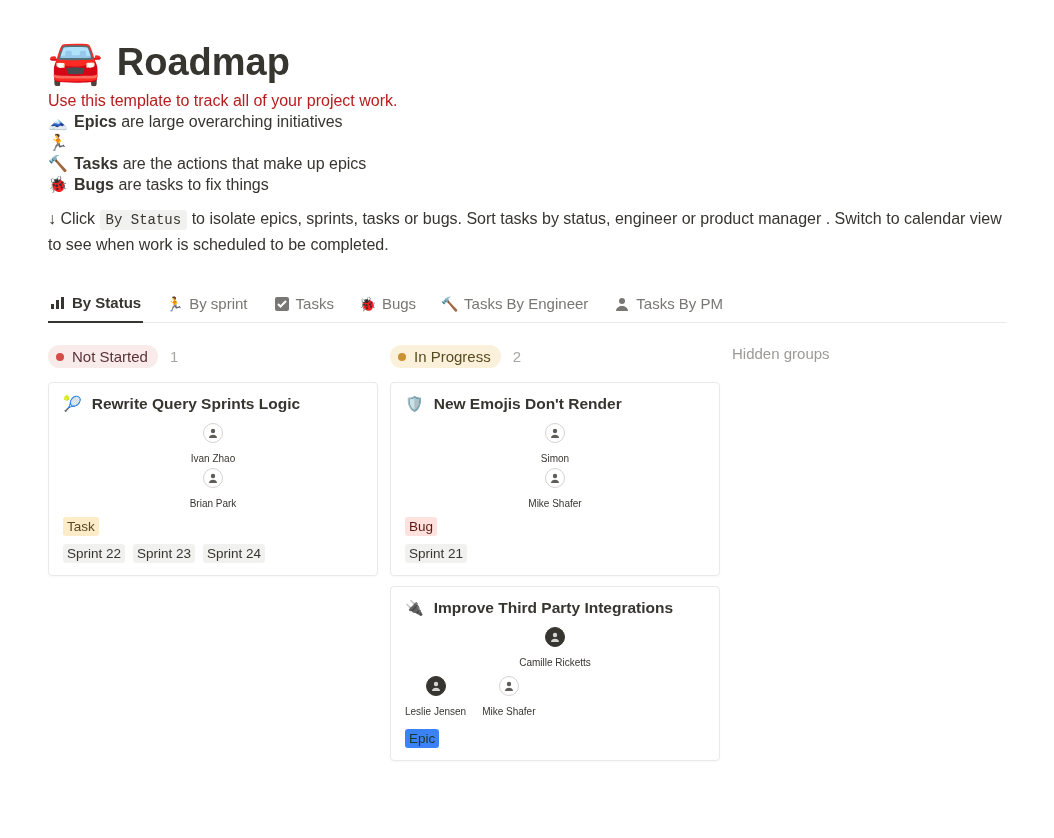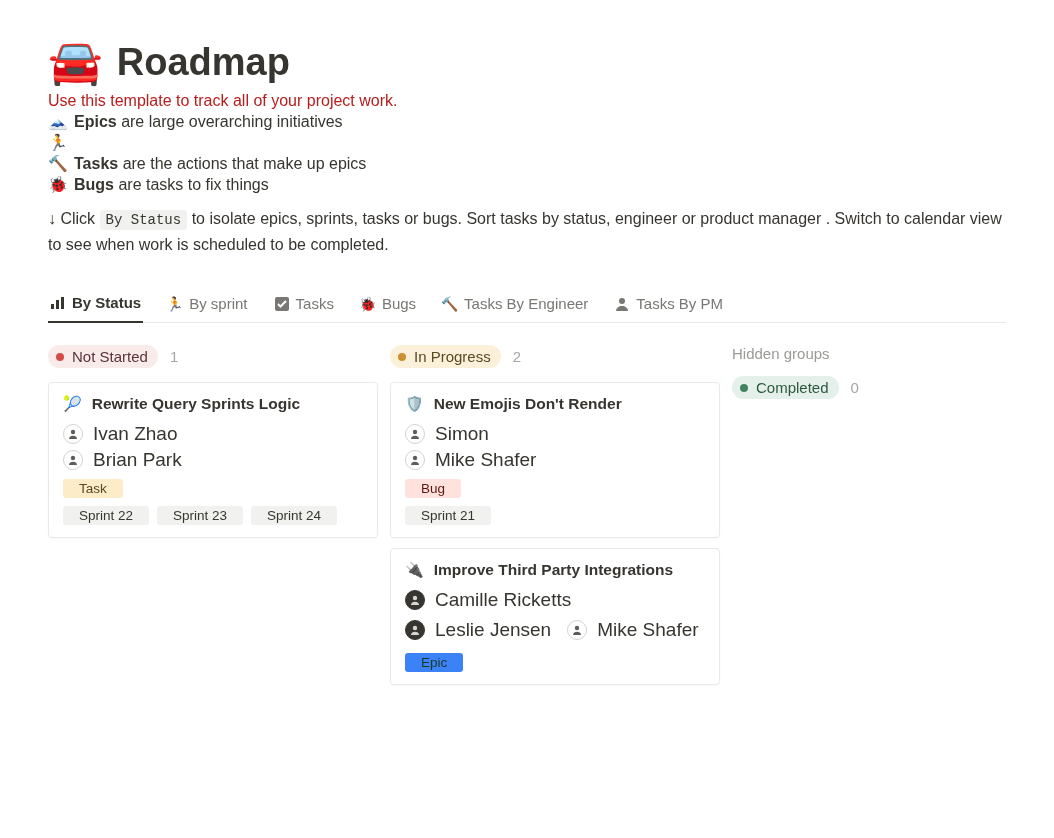--- a/index.html
+++ b/index.html
@@ -71,32 +71,32 @@
   .card {
     border:1px solid #e9e9e7;
     border-radius:4px;
     padding:12px 14px 12px;
     margin-bottom:10px;
     background:#fff;
     box-shadow: 0 1px 2px rgba(15,15,15,0.03);
   }
   .card-title { display:flex; align-items:center; gap:10px; font-weight:600; font-size:15.5px; margin-bottom:10px;}
   .card-title .emoji { font-size:15px; }
-  .person { display:flex; align-items:center; gap:10px; font-size:19px; color:#37352f; margin:4px 0;}
+  .person { display:flex; align-items:center; gap:10px; font-size:10px; color:#37352f; margin:4px 0;flex-direction:column;}
   .avatar {
     width:20px; height:20px; border-radius:50%; background:#fff;
     border:1px solid #d3d3d1;
     display:inline-flex; align-items:center; justify-content:center;
     font-size:12px;
   }
   .avatar.dark { background:#37352f; border-color:#37352f; color:#fff;}
   .people-row { display:flex; gap:16px; flex-wrap:wrap; }
   .tag-row { display:flex; gap:8px; flex-wrap:wrap; margin-top:8px;}
   .tag {
-    border-radius:3px; padding:2px 16px; font-size:13.5px;
+    border-radius:3px; padding:2px 4px; font-size:13.5px;
   }
   .tag-task { background:#fdecc8; color:#584a21;}
   .tag-bug  { background:#ffe2dd; color:#5d1715;}
   .tag-epic { background:#3b82f6; color:#1c3829;}
   .tag-sprint{ background:#f1f1ef; color:#37352f;}
 </style>
 </head>
 <body>
 
 <div class="header-row">
@@ -290,21 +290,14 @@
             <span>Mike Shafer</span>
           </div>
         </div>
         <div class="tag-row">
           <span class="tag tag-epic">Epic</span>
         </div>
       </div>
     </div>
     <div class="column" style="width: 240px;">
       <div class="hidden-label">Hidden groups</div>
-      <div class="col-header">
-        <span class="status-pill pill-completed">
-          <span class="dot"></span>
-          <span>Completed</span>
-        </span>
-        <span class="count">0</span>
-      </div>
     </div>
   </div>
 
 </body></html>

